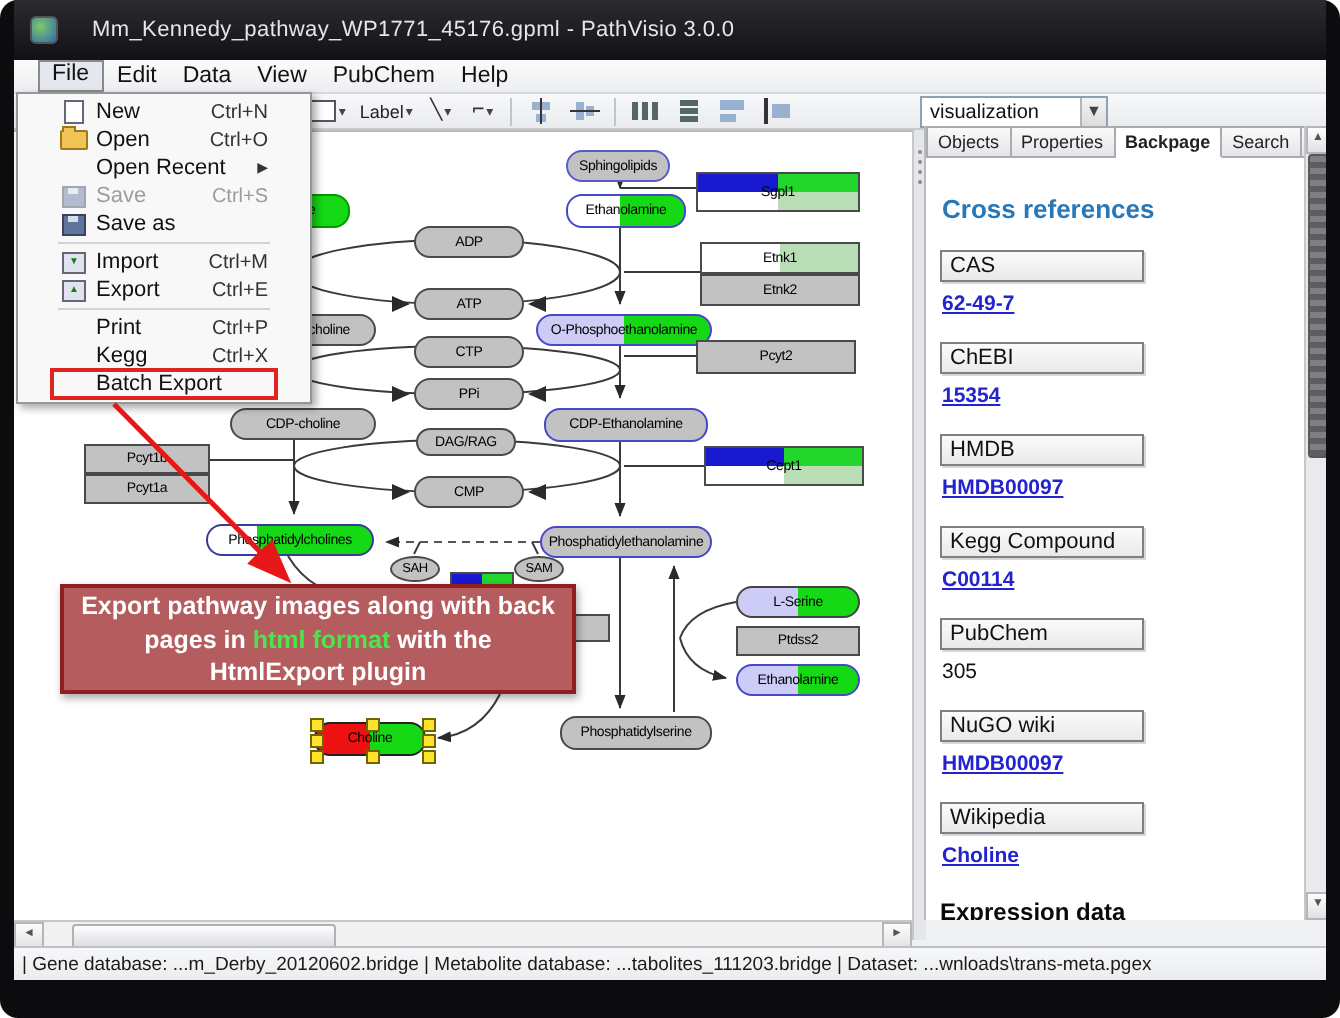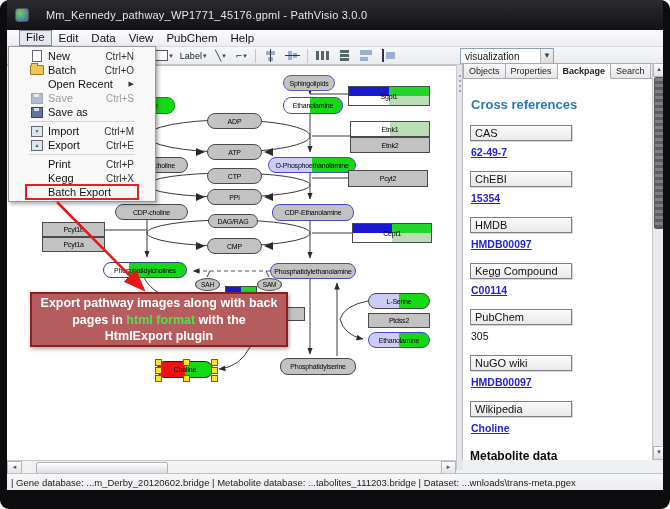--- a/index.html
+++ b/index.html
@@ -378,21 +378,21 @@
             </div>
             <div class="bp-section">
               <div class="bp-titlebox">NuGO wiki</div>
               <a class="bp-value" href="#">HMDB00097</a>
             </div>
             <div class="bp-section">
               <div class="bp-titlebox">Wikipedia</div>
               <a class="bp-value" href="#">Choline</a>
             </div>
           </div>
-        <div class="bp-footer">Metabolite data</div>
+        <div class="bp-footer">Expression data</div>
       </div>
     </div>
 
     <div class="vscroll">
       <span class="vbtn" style="top:0">▲</span>
       <span class="vthumb"></span>
       <span class="vbtn" style="bottom:0">▼</span>
     </div>
 
     <div class="statusbar">| Gene database: ...m_Derby_20120602.bridge | Metabolite database: ...tabolites_111203.bridge | Dataset: ...wnloads\trans-meta.pgex</div>
@@ -402,21 +402,21 @@
           <span class="fm-icon">
             <span class="new-file-icon"></span>
           </span>
           <span class="fm-label">New</span>
           <span class="fm-short">Ctrl+N</span>
         </div>
         <div class="fm-item">
           <span class="fm-icon">
             <span class="open-folder-icon"></span>
           </span>
-          <span class="fm-label">Batch</span>
+          <span class="fm-label">Open</span>
           <span class="fm-short">Ctrl+O</span>
         </div>
         <div class="fm-item">
           <span class="fm-icon"></span>
           <span class="fm-label">Open Recent</span>
           <span class="fm-sub">▶</span>
         </div>
         <div class="fm-item disabled">
           <span class="fm-icon">
             <span class="save-icon"></span>

